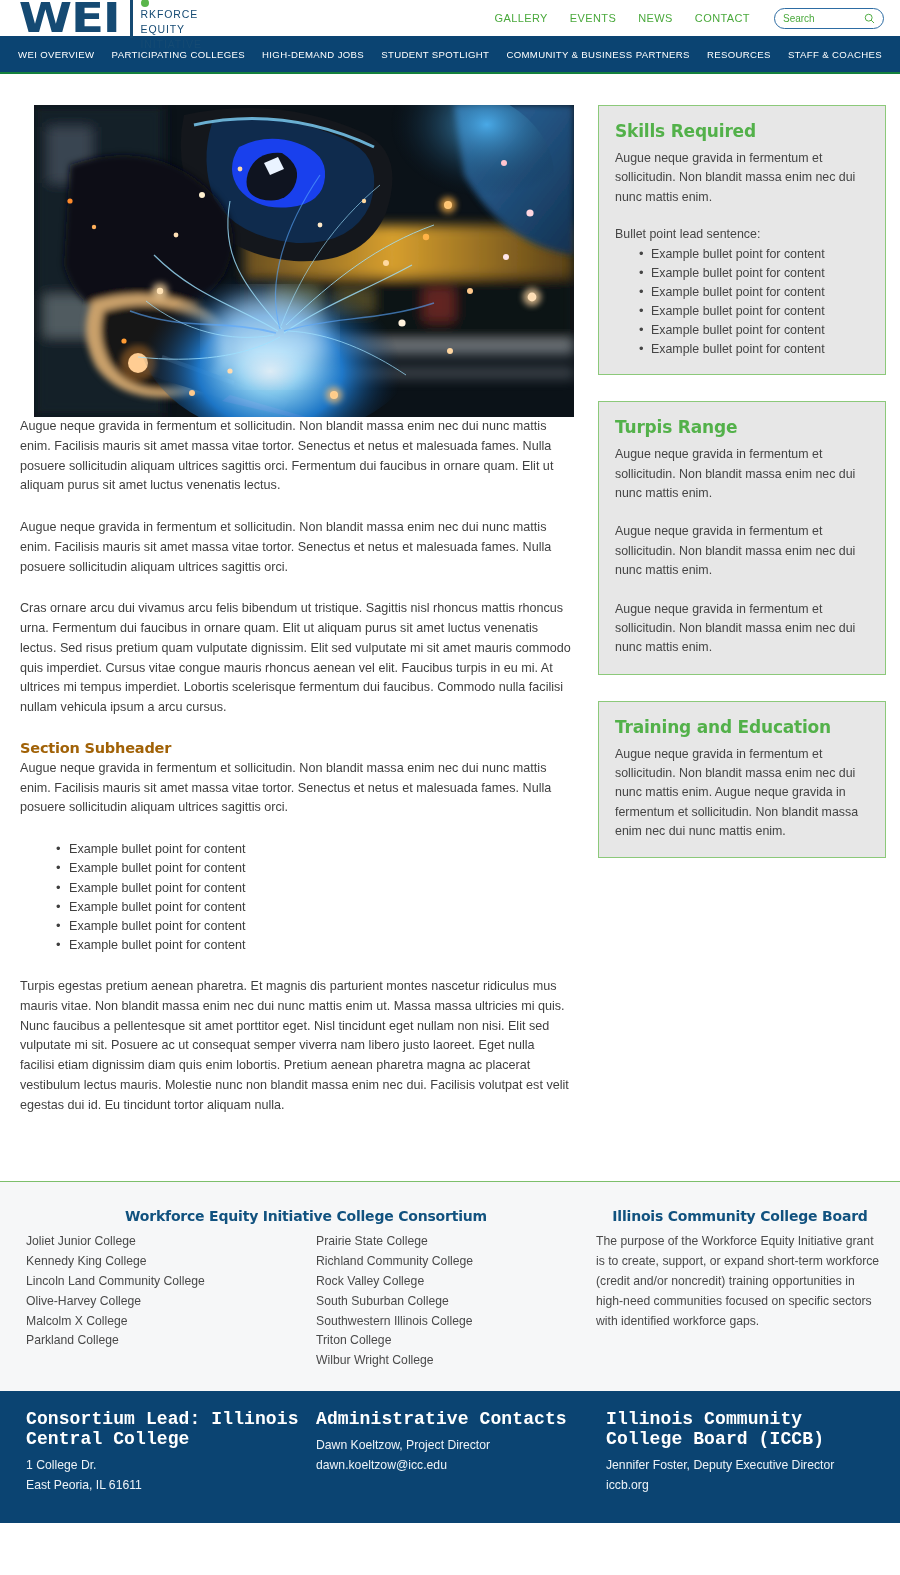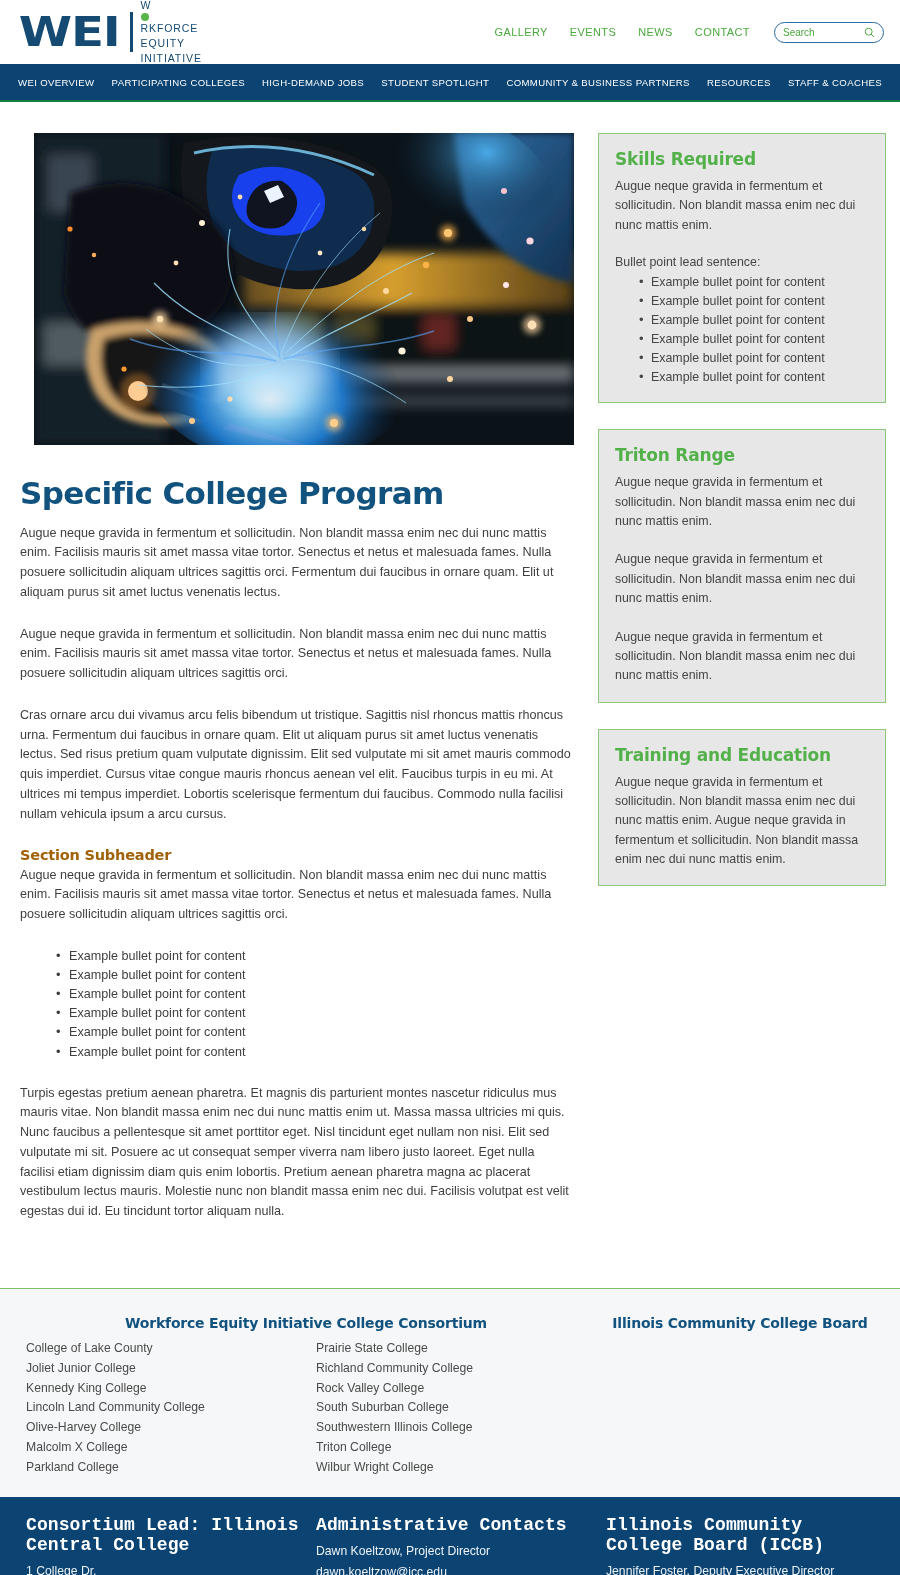--- a/index.html
+++ b/index.html
@@ -7,21 +7,21 @@
     width: 900px;
     background: #ffffff;
     font-family: "Liberation Sans", sans-serif;
     color: #3b3b3b;
     -webkit-font-smoothing: antialiased;
   }
   body { width: 900px; height: 1575px; overflow: hidden; position: relative; }
 
   
   .topbar {
-    height: 64px;
+    height: 36px;
     display: flex;
     align-items: center;
     padding: 0 16px 0 14px;
     background: #fff;
     position: relative;
   }
   .logo-block { display: flex; align-items: center; }
   .logo-wei {
     font-family: "DejaVu Sans", sans-serif;
     font-weight: bold;
@@ -459,21 +459,20 @@
         </g>
         <g filter="url(#blur3)" opacity=".75">
           <circle cx="414" cy="100" r="8" fill="#ffb347"></circle>
           <circle cx="498" cy="192" r="9" fill="#ffd6a0"></circle>
           <circle cx="300" cy="290" r="8" fill="#ffbf6a"></circle>
           <circle cx="126" cy="186" r="8" fill="#ffd9a0"></circle>
         </g>
       </svg>
     </div>
 
-    <h1 class="page-title">Specific College Program</h1>
 
     <p class="body">Augue neque gravida in fermentum et sollicitudin. Non blandit massa enim nec dui nunc mattis enim. Facilisis mauris sit amet massa vitae tortor. Senectus et netus et malesuada fames. Nulla posuere sollicitudin aliquam ultrices sagittis orci. Fermentum dui faucibus in ornare quam. Elit ut aliquam purus sit amet luctus venenatis lectus.</p>
     <p class="body">Augue neque gravida in fermentum et sollicitudin. Non blandit massa enim nec dui nunc mattis enim. Facilisis mauris sit amet massa vitae tortor. Senectus et netus et malesuada fames. Nulla posuere sollicitudin aliquam ultrices sagittis orci.</p>
     <p class="body">Cras ornare arcu dui vivamus arcu felis bibendum ut tristique. Sagittis nisl rhoncus mattis rhoncus urna. Fermentum dui faucibus in ornare quam. Elit ut aliquam purus sit amet luctus venenatis lectus. Sed risus pretium quam vulputate dignissim. Elit sed vulputate mi sit amet mauris commodo quis imperdiet. Cursus vitae congue mauris rhoncus aenean vel elit. Faucibus turpis in eu mi. At ultrices mi tempus imperdiet. Lobortis scelerisque fermentum dui faucibus. Commodo nulla facilisi nullam vehicula ipsum a arcu cursus.</p>
 
     <h3 class="subheader">Section Subheader</h3>
     <p class="body">Augue neque gravida in fermentum et sollicitudin. Non blandit massa enim nec dui nunc mattis enim. Facilisis mauris sit amet massa vitae tortor. Senectus et netus et malesuada fames. Nulla posuere sollicitudin aliquam ultrices sagittis orci.</p>
 
     <ul class="bullets">
       <li>Example bullet point for content</li>
@@ -497,60 +496,60 @@
         <li>Example bullet point for content</li>
         <li>Example bullet point for content</li>
         <li>Example bullet point for content</li>
         <li>Example bullet point for content</li>
         <li>Example bullet point for content</li>
         <li>Example bullet point for content</li>
       </ul>
     </section>
 
     <section class="card">
-      <h2>Triton Range</h2>
+      <h2>Turpis Range</h2>
       <p>Augue neque gravida in fermentum et sollicitudin. Non blandit massa enim nec dui nunc mattis enim.</p>
       <p>Augue neque gravida in fermentum et sollicitudin. Non blandit massa enim nec dui nunc mattis enim.</p>
       <p>Augue neque gravida in fermentum et sollicitudin. Non blandit massa enim nec dui nunc mattis enim.</p>
     </section>
 
     <section class="card">
       <h2>Training and Education</h2>
       <p>Augue neque gravida in fermentum et sollicitudin. Non blandit massa enim nec dui nunc mattis enim. Augue neque gravida in fermentum et sollicitudin. Non blandit massa enim nec dui nunc mattis enim.</p>
     </section>
 
   </aside>
 </div>
 
 <div class="footer-top">
   <div class="ft-left">
     <div class="ft-head">Workforce Equity Initiative College Consortium</div>
     <div class="college-cols">
       <ul>
-        <li>College of Lake County</li>
         <li>Joliet Junior College</li>
         <li>Kennedy King College</li>
         <li>Lincoln Land Community College</li>
         <li>Olive-Harvey College</li>
         <li>Malcolm X College</li>
         <li>Parkland College</li>
       </ul>
       <ul>
         <li>Prairie State College</li>
         <li>Richland Community College</li>
         <li>Rock Valley College</li>
         <li>South Suburban College</li>
         <li>Southwestern Illinois College</li>
         <li>Triton College</li>
         <li>Wilbur Wright College</li>
       </ul>
     </div>
   </div>
   <div class="ft-right">
     <div class="ft-head">Illinois Community College Board</div>
+    <p>The purpose of the Workforce Equity Initiative grant is to create, support, or expand short-term workforce (credit and/or noncredit) training opportunities in high-need communities focused on specific sectors with identified workforce gaps.</p>
   </div>
 </div>
 
 <div class="footer-bottom">
   <div class="fb-col c1">
     <div class="fb-head">Consortium Lead: Illinois Central College</div>
     <div class="fb-line">1 College Dr.</div>
     <div class="fb-line">East Peoria, IL 61611</div>
   </div>
   <div class="fb-col c2">

